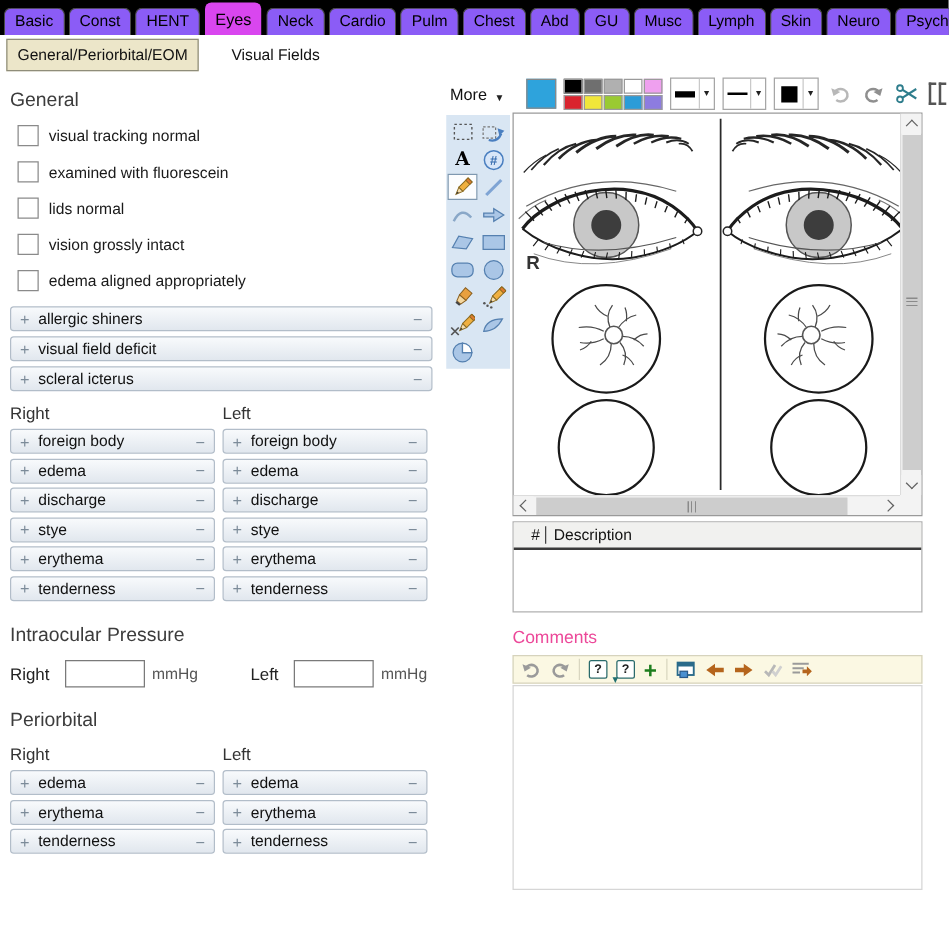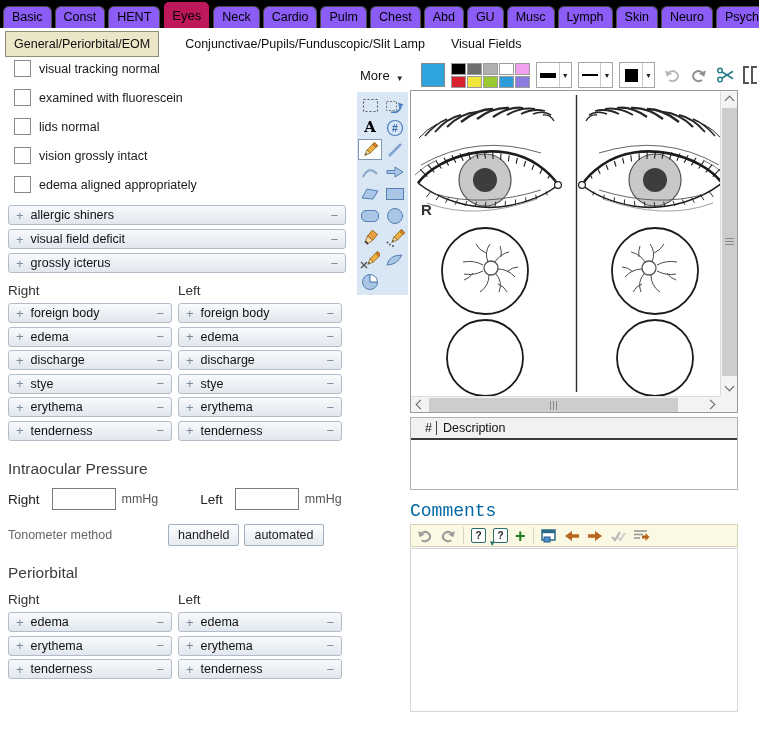--- a/index.html
+++ b/index.html
@@ -7,21 +7,21 @@
     width:759px;height:750px;position:relative;overflow:hidden;
     background:#fff;font-family:"Liberation Sans",sans-serif;color:#111;
     -webkit-font-smoothing:antialiased;
   }
   
   #tabbar{position:absolute;left:0;top:0;width:759px;height:28px;background:#000;
     display:flex;align-items:flex-end;gap:3px;padding-left:3px;box-sizing:border-box;}
   .tab{background:#8b5cf6;border:1px solid #4a4a4a;border-bottom:none;
     border-radius:6px 6px 0 0;height:22px;box-sizing:border-box;
     padding:3px 8px 0;font-size:12.5px;color:#000;white-space:nowrap;cursor:default;}
-  .tab.selected{background:#be185d;border-color:#000;height:27px;padding-top:6px;
+  .tab.selected{background:#d946ef;border-color:#000;height:27px;padding-top:6px;
     font-size:13px;z-index:2;}
   
   #subtabs{position:absolute;left:0;top:28px;width:620px;height:32px;
     display:flex;align-items:center;gap:26px;padding-left:5px;box-sizing:border-box;background:#fff;}
   .subtab{font-size:12.5px;color:#111;white-space:nowrap;}
   .subtab.selected{background:#ece6c9;border:1px solid #8f8d7a;padding:5px 8px;}
   
   #left{position:absolute;left:0;top:60px;width:356px;}
   .sect-h{font-size:15.5px;font-weight:400;color:#3c3c3c;margin:12px 0 10px 8px;}
   .chk{display:flex;align-items:center;margin:0 0 12px 14px;cursor:default;}
@@ -94,21 +94,21 @@
   .hthumb .grip{position:absolute;top:3px;left:50%;margin-left:-4px;height:9px;width:8px;
     background:repeating-linear-gradient(to right,#8a8a8a 0 1px,transparent 1px 3px);}
   
   #desc{position:absolute;left:410px;top:417px;width:328px;height:73px;border:1px solid #b0b0b0;
     background:#fff;box-sizing:border-box;}
   #desc-head{display:flex;height:20px;background:#f1f1ef;border-bottom:2px solid #3a3a3a;
     align-items:center;font-size:12.5px;color:#111;}
   #desc-num{width:26px;text-align:right;padding-right:4px;border-right:1px solid #444;box-sizing:border-box;}
   #desc-col{padding-left:6px;}
   
-  #comments-h{position:absolute;left:410px;top:501px;font-size:18px;color:#0369a1;font-family:Liberation Mono, monospace;}
+  #comments-h{position:absolute;left:410px;top:501px;font-size:14px;color:#ec4899;}
   #c-toolbar{position:absolute;left:410px;top:524px;width:328px;height:23px;box-sizing:border-box;
     background:#fbf8e3;border:1px solid #d6d3bd;display:flex;align-items:center;gap:7px;padding:0 6px;}
   .csep{width:1px;height:17px;background:#d9d6c0;}
   .cico{display:inline-flex;align-items:center;justify-content:center;cursor:default;}
   .qwrap{position:relative;display:inline-flex;}
   .qbox{display:inline-flex;width:13px;height:13px;border:1px solid #2a6b6b;border-radius:2px;
     background:#fff;align-items:center;justify-content:center;font-size:10px;font-weight:bold;color:#222;}
   .qarr{position:absolute;left:-3px;bottom:-5px;color:#1f6f6f;font-size:9px;line-height:1;}
   .plus-g{color:#1e7e1e;font-weight:bold;font-size:18px;line-height:1;}
   #c-body{position:absolute;left:410px;top:548px;width:328px;height:164px;background:#fff;
@@ -129,25 +129,25 @@
     <div class="tab">Abd</div>
     <div class="tab">GU</div>
     <div class="tab">Musc</div>
     <div class="tab">Lymph</div>
     <div class="tab">Skin</div>
     <div class="tab">Neuro</div>
     <div class="tab">Psych</div>
   </div>
 <div id="subtabs">
     <div class="subtab selected">General/Periorbital/EOM</div>
-    <div class="subtab">Conjunctivae/Pupils/Funduscopic/Slit Lamp</div>
     <div class="subtab">Visual Fields</div>
   </div>
 
 <div id="left">
+  <div class="sect-h">General</div>
   <div id="chk-list">
       <label class="chk">
         <span class="box"></span>
         <span class="chklbl">visual tracking normal</span>
       </label>
       <label class="chk">
         <span class="box"></span>
         <span class="chklbl">examined with fluorescein</span>
       </label>
       <label class="chk">
@@ -169,21 +169,21 @@
         <span class="explbl">allergic shiners</span>
         <span class="minus">−</span>
       </div>
       <div class="exp">
         <span class="plus">+</span>
         <span class="explbl">visual field deficit</span>
         <span class="minus">−</span>
       </div>
       <div class="exp">
         <span class="plus">+</span>
-        <span class="explbl">grossly icterus</span>
+        <span class="explbl">scleral icterus</span>
         <span class="minus">−</span>
       </div>
     </div>
 
   <div class="rl-head">
     <div class="rh">Right</div>
     <div class="rh">Left</div>
   </div>
   <div class="cols">
     <div class="col" id="eye-right-col">
@@ -253,25 +253,20 @@
   </div>
 
   <div class="sect-h" style="margin-top:16px;">Intraocular Pressure</div>
   <div class="iop-row">
     <span>Right</span>
     <input type="text" value="" style="">
     <span class="unit">mmHg</span>
     <span style="margin-left:42px;">Left</span>
     <input type="text" value="" style="">
     <span class="unit">mmHg</span>
-  </div>
-  <div class="tono-row">
-    <span class="tono-lbl">Tonometer method</span>
-    <button class="mbtn">handheld</button>
-    <button class="mbtn">automated</button>
   </div>
 
   <div class="sect-h" style="margin-top:18px;">Periorbital</div>
   <div class="rl-head">
     <div class="rh">Right</div>
     <div class="rh">Left</div>
   </div>
   <div class="cols">
     <div class="col" id="peri-right-col">
         <div class="exp">

